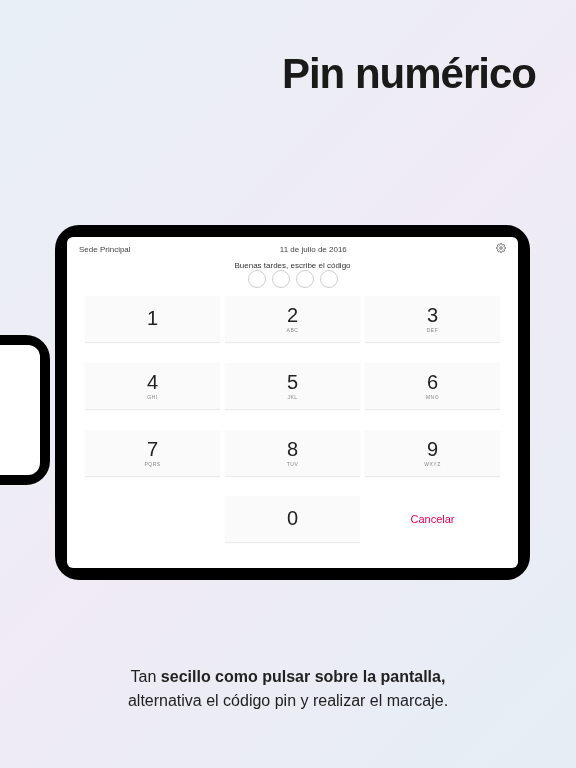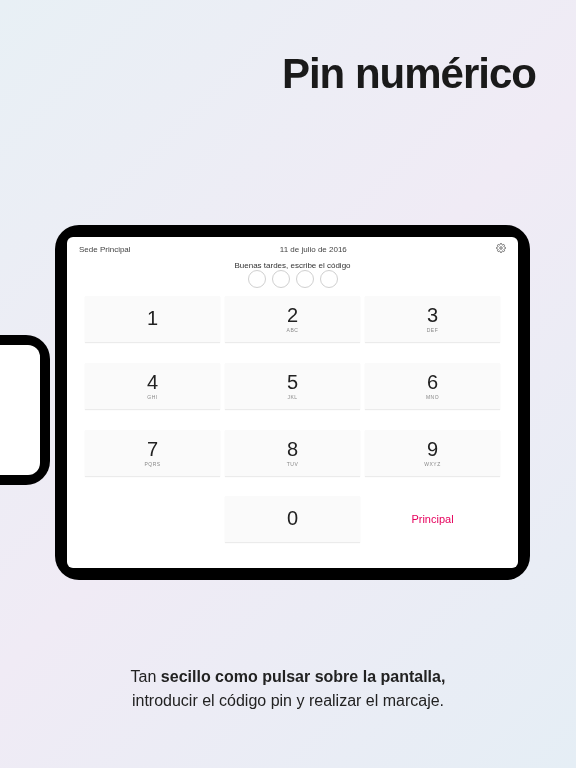--- a/index.html
+++ b/index.html
@@ -226,22 +226,22 @@
       </button>
       <button class="key">
         <span class="key-num">9</span>
         <span class="key-sub">WXYZ</span>
       </button>
       <div class="key key-empty"></div>
       <button class="key">
         <span class="key-num">0</span>
         <span class="key-sub"></span>
       </button>
-      <button class="key key-cancel">Principal</button>
+      <button class="key key-cancel">Cancelar</button>
     </div>
 
   </div>
 </div>
 
 <div class="footer-section">
   <span>Tan </span><span class="bold">secillo como pulsar sobre la pantalla,</span><br>
-  <span>introducir el código pin y realizar el marcaje.</span>
+  <span>alternativa el código pin y realizar el marcaje.</span>
 </div>
 
 </body></html>

